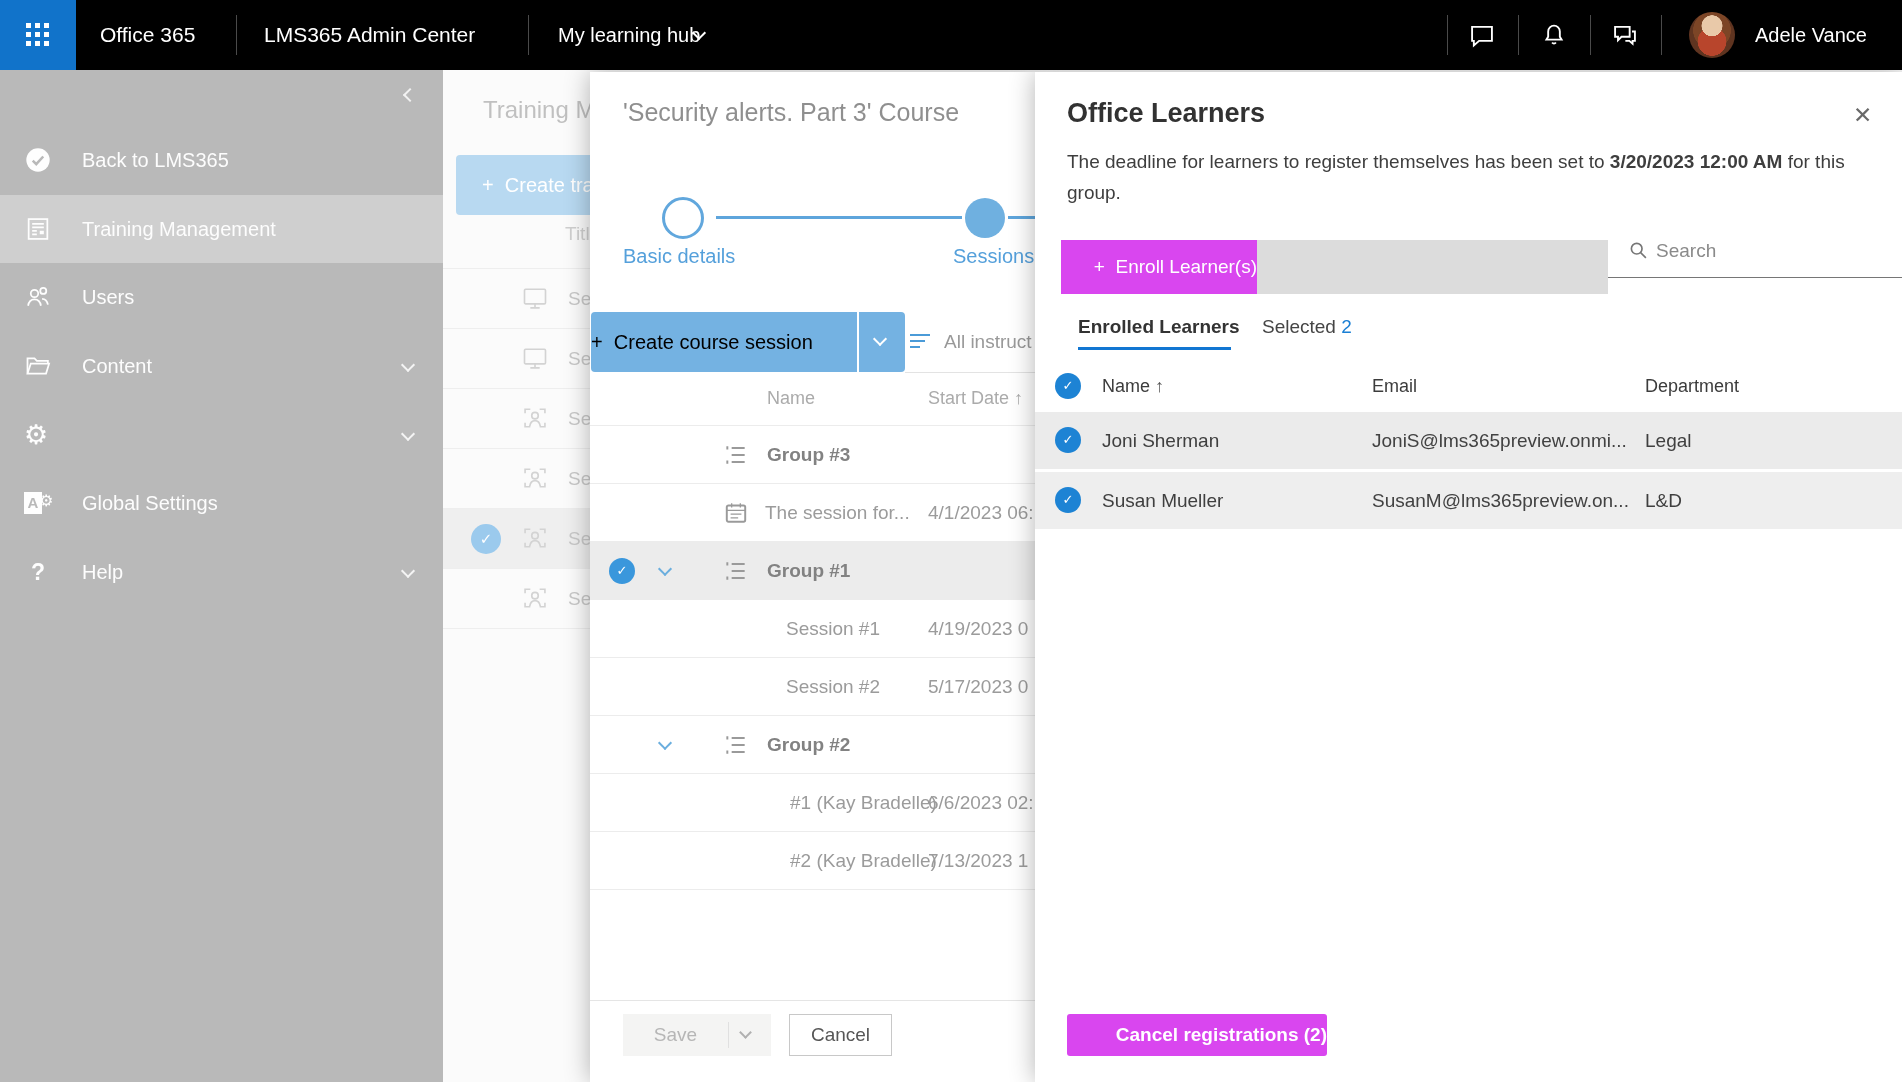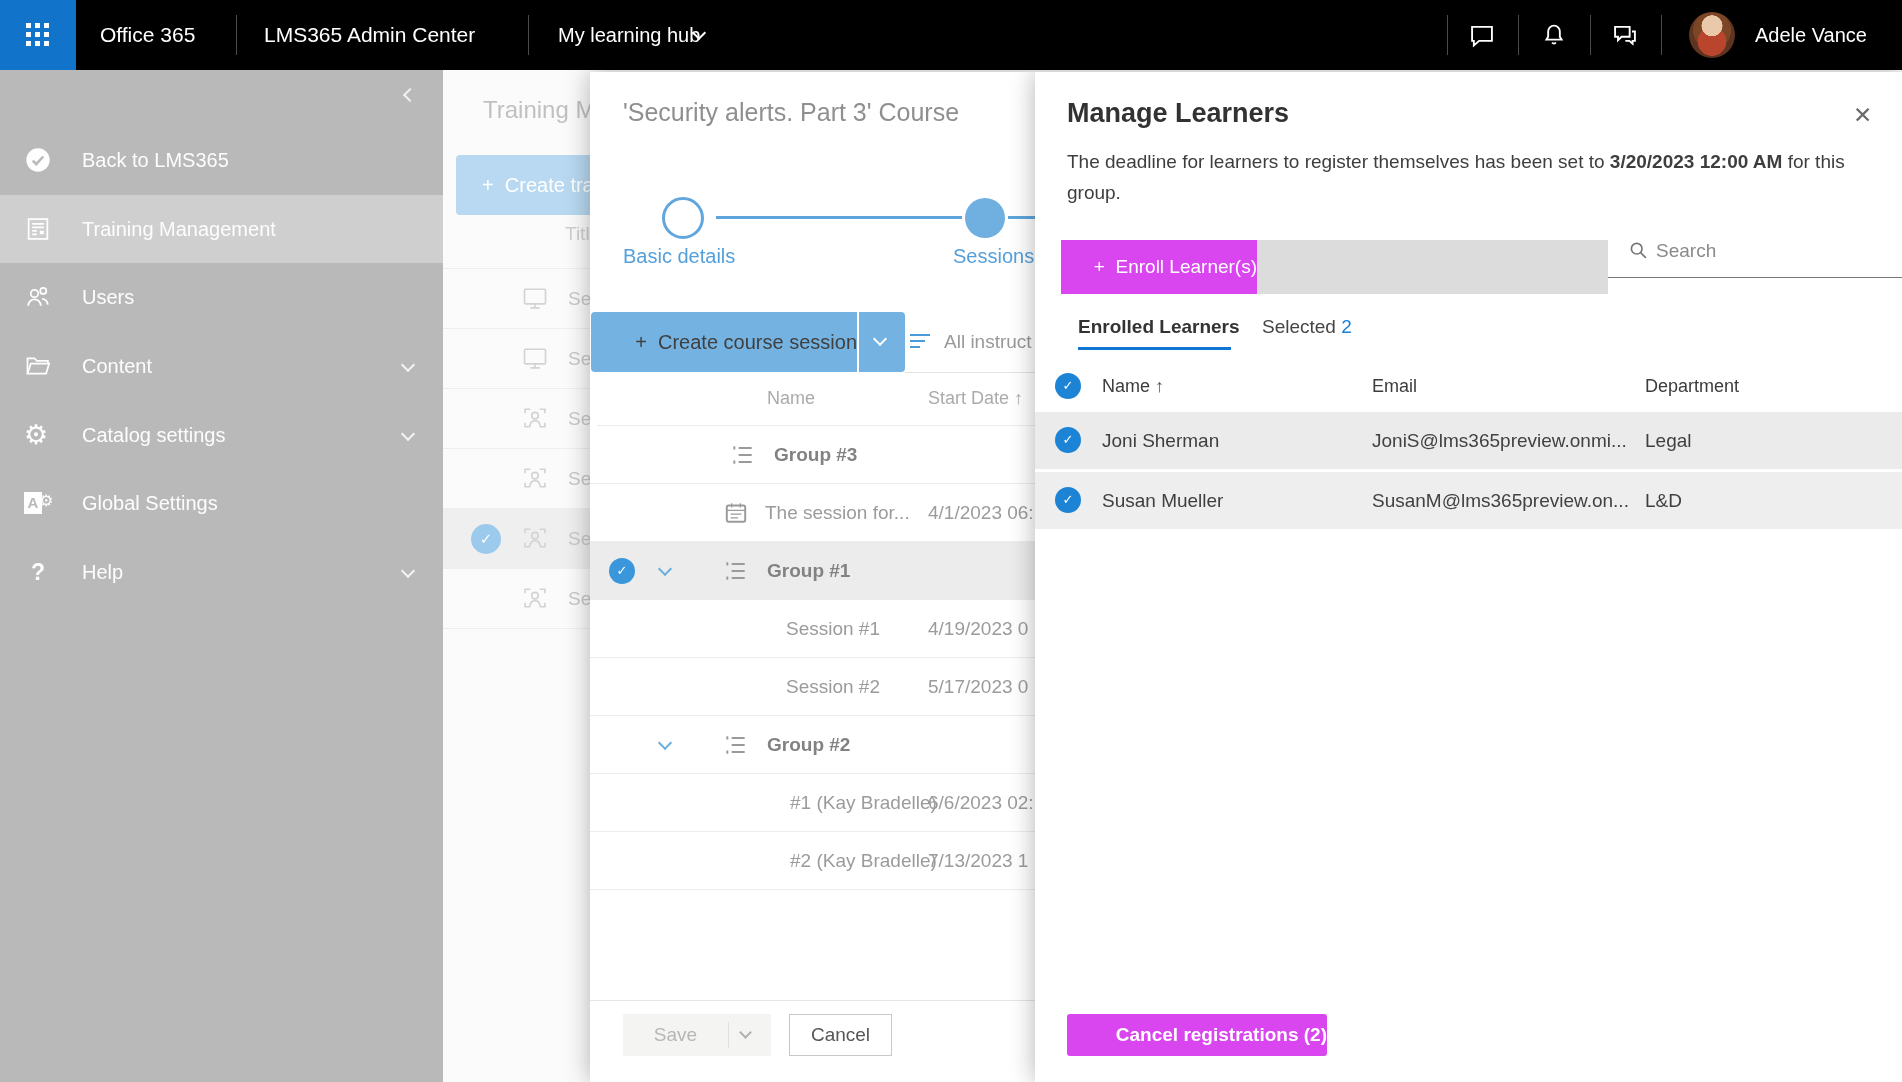--- a/index.html
+++ b/index.html
@@ -50,22 +50,22 @@
 
   #dim { position:absolute; left:0; top:70px; width:1902px; height:1012px; background:rgba(255,255,255,0.52); z-index:2; }
 
   
   #dialog { position:absolute; left:590px; top:72px; width:445px; height:1010px; background:#fff; z-index:3;
             box-shadow:0 0 24px rgba(0,0,0,0.30); overflow:hidden; }
   .step-circle-o { position:absolute; width:42px; height:42px; border-radius:50%; border:3px solid #61a7dd; background:#fff; }
   .step-circle-f { position:absolute; width:40px; height:40px; border-radius:50%; background:#6fb0e0; }
   .step-line { position:absolute; height:3px; background:#5ea5dc; }
   .step-label { position:absolute; color:#55a0db; font-size:20px; white-space:nowrap; }
-  #css-btn { position:absolute; left:1px; top:240px; width:266px; height:60px; background:#74b2e2; color:#404040;
-             font-size:20px; text-align:right; line-height:60px; border-radius:4px 0 0 4px; cursor:pointer; white-space:nowrap; }
+  #css-btn { position:absolute; left:1px; top:240px; width:266px; height:60px; background:#74b2e2; color:#000000;
+             font-size:20px; text-align:left; line-height:60px; border-radius:4px 0 0 4px; cursor:pointer; white-space:nowrap; }
   #css-arrow { position:absolute; left:269px; top:240px; width:46px; height:60px; background:#74b2e2;
                border-radius:0 4px 4px 0; cursor:pointer; }
   .drow { position:absolute; left:0; width:445px; height:58px; border-top:1px solid #ececec; }
   .drow.hl { background:#ececec; }
   .d-name { position:absolute; top:0; height:58px; line-height:58px; font-size:19px; white-space:nowrap; }
   .d-name.group { color:#828282; font-weight:bold; left:177px; }
   .d-name.child { color:#9b9b9b; }
   .d-date { position:absolute; left:338px; top:0; height:58px; line-height:58px; font-size:19px; color:#9b9b9b;
             width:107px; overflow:hidden; white-space:nowrap; }
   .d-icon { position:absolute; left:133px; top:16px; width:26px; height:26px; }
@@ -179,21 +179,20 @@
               <path d="M3 18.5V5.5h6l2 2h9.5v2.5"></path>
               <path d="M5.8 10h15.7l-2.6 8.5H3z"></path>
             </svg>
         </span>
         <span class="sb-label">Content</span>
         <span class="chev down sb-chev"></span>
       </div>
 
       <div class="sb-row" style="top:331px;">
         <span class="sb-icon" style="font-size:27px;line-height:28px;color:#fdfdfd;">⚙</span>
-        <span class="sb-label">Catalog settings</span>
         <span class="chev down sb-chev"></span>
       </div>
 
       <div class="sb-row" style="top:399px;">
         <span class="sb-icon">
           <span style="position:absolute;left:0;top:3px;width:18px;height:22px;background:#fdfdfd;color:#6e6e6e;font-size:15px;font-weight:bold;text-align:center;line-height:22px;">A</span>
           <span style="position:absolute;left:15px;top:2px;font-size:16px;color:#fdfdfd;">⚙</span>
         </span>
         <span class="sb-label">Global Settings</span>
       </div>
@@ -288,21 +287,21 @@
       <span style="position:absolute;top:12px;left:0;width:10px;height:2px;background:#4b9bd8;"></span>
     </span>
     <span style="position:absolute;left:354px;top:259px;font-size:19px;color:#999;white-space:nowrap;">All instruct</span>
     <div style="position:absolute;left:315px;top:300px;width:130px;height:1px;background:#e3e3e3;"></div>
 
     <span class="hdr-txt" style="left:177px;top:302px;color:#ababab;">Name</span>
     <span class="hdr-txt" style="left:338px;top:302px;color:#ababab;">
       <span>Start Date</span> <span>↑</span>
     </span>
 
-    <div class="drow" style="top:353px;margin-left:7px;">
+    <div class="drow" style="top:353px;">
       <span class="d-icon"><svg viewBox="0 0 24 24">
             <path d="M8 5.5h12M8 12h12M8 18.5h12M4 4v3M4 17v3"></path>
           </svg></span>
       <span class="d-name group">Group #3</span>
     </div>
     <div class="drow" style="top:411px;">
       <span class="d-icon"><svg viewBox="0 0 24 24">
             <rect x="3.5" y="5" width="17" height="15" rx="1.5"></rect>
             <path d="M3.5 9.5h17M8 3v4M16 3v4M7 13h10M7 16.5h7" stroke-width="1.2"></path>
           </svg></span>
@@ -345,21 +344,21 @@
     <div style="position:absolute;left:0;top:928px;width:445px;height:1px;background:#e5e5e5;"></div>
     <div style="position:absolute;left:33px;top:942px;width:148px;height:42px;background:#f4f4f3;">
       <span style="position:absolute;left:0;top:0;width:105px;height:42px;line-height:42px;text-align:center;color:#b6b6b6;font-size:19px;">Save</span>
       <span style="position:absolute;left:105px;top:8px;width:1px;height:26px;background:#e0e0e0;"></span>
       <span class="chev down" style="position:absolute;left:118px;top:14px;border-color:#b0b0b0;padding:3.5px;"></span>
     </div>
     <div style="position:absolute;left:199px;top:942px;width:103px;height:42px;background:#fff;border:1px solid #c8c8c8;line-height:40px;text-align:center;color:#565656;font-size:19px;">Cancel</div>
   </section>
 
   <aside id="panel">
-    <div style="position:absolute;left:32px;top:26px;font-size:27px;font-weight:600;color:#323232;">Manage Learners</div>
+    <div style="position:absolute;left:32px;top:26px;font-size:27px;font-weight:600;color:#323232;">Office Learners</div>
     <div style="position:absolute;left:818px;top:30px;font-size:23px;color:#696969;cursor:pointer;">✕</div>
 
     <div style="position:absolute;left:32px;top:74px;width:812px;font-size:19px;line-height:31px;color:#3e3e3e;">
       <span>The deadline for learners to register themselves has been set to </span><b>3/20/2023 12:00 AM</b><span> for this group.</span>
     </div>
 
     <div class="btn-blue" style="left:26px;top:168px;width:196px;height:54px;line-height:54px;font-size:19px;">
       <span>+</span>&nbsp;&nbsp;<span>Enroll Learner(s)</span>
     </div>
     <div style="position:absolute;left:222px;top:168px;width:351px;height:54px;background:#dcdcdc;"></div>

